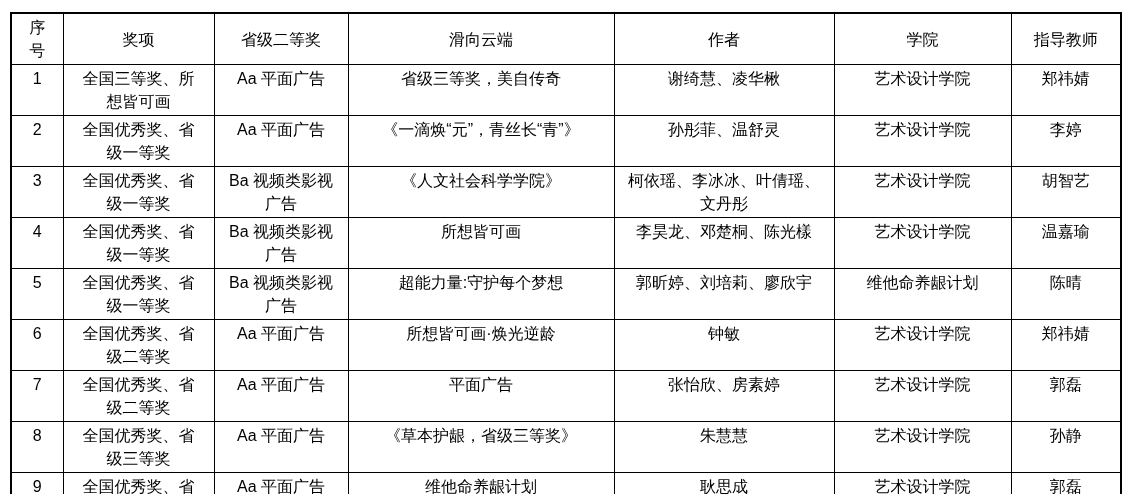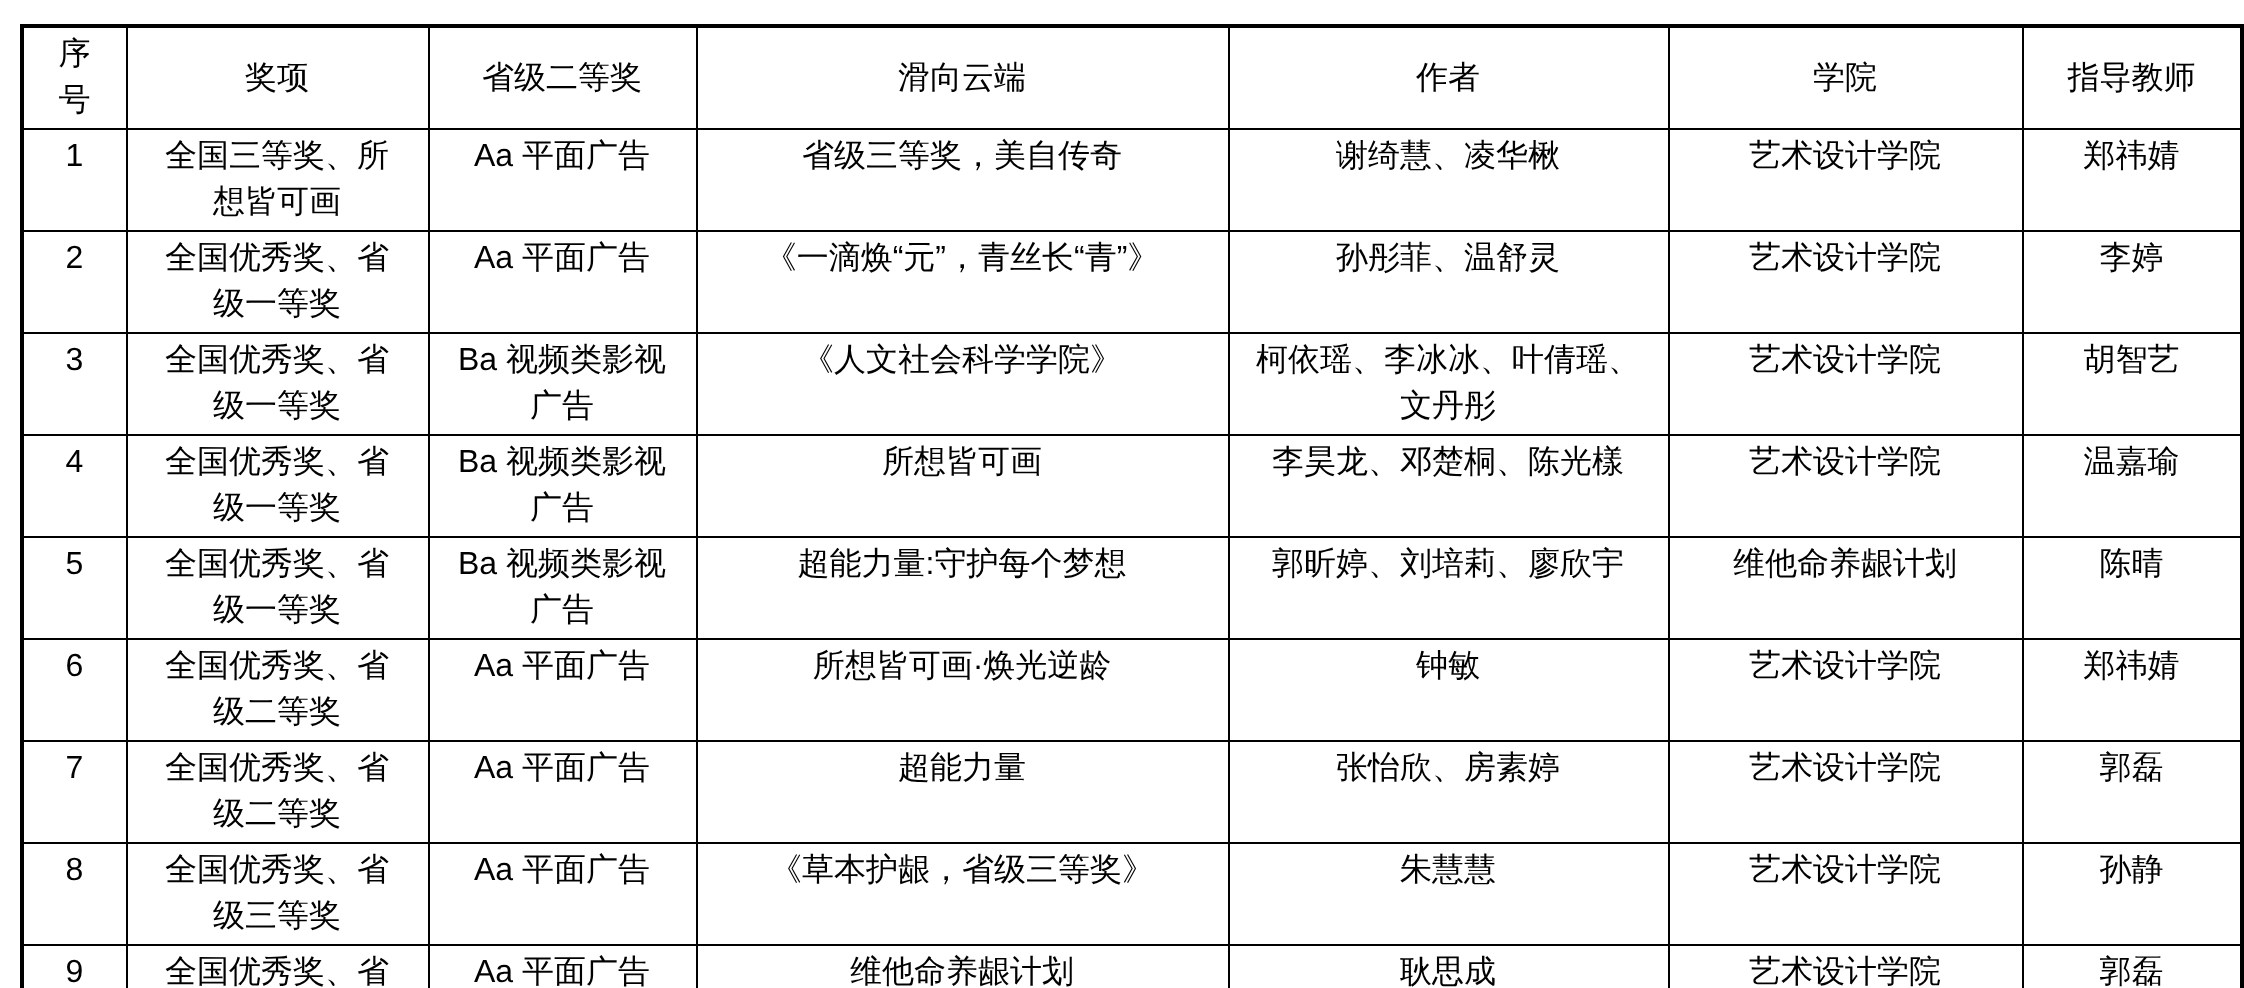--- a/index.html
+++ b/index.html
@@ -128,21 +128,21 @@
           <td>Aa 平面广告</td>
           <td>所想皆可画·焕光逆龄</td>
           <td>钟敏</td>
           <td>艺术设计学院</td>
           <td>郑祎婧</td>
         </tr>
         <tr>
           <td>7</td>
           <td>全国优秀奖、省级二等奖</td>
           <td>Aa 平面广告</td>
-          <td>超能力量</td>
+          <td>平面广告</td>
           <td>张怡欣、房素婷</td>
           <td>艺术设计学院</td>
           <td>郭磊</td>
         </tr>
         <tr>
           <td>8</td>
           <td>全国优秀奖、省级三等奖</td>
           <td>Aa 平面广告</td>
           <td>《草本护龈，省级三等奖》</td>
           <td>朱慧慧</td>

